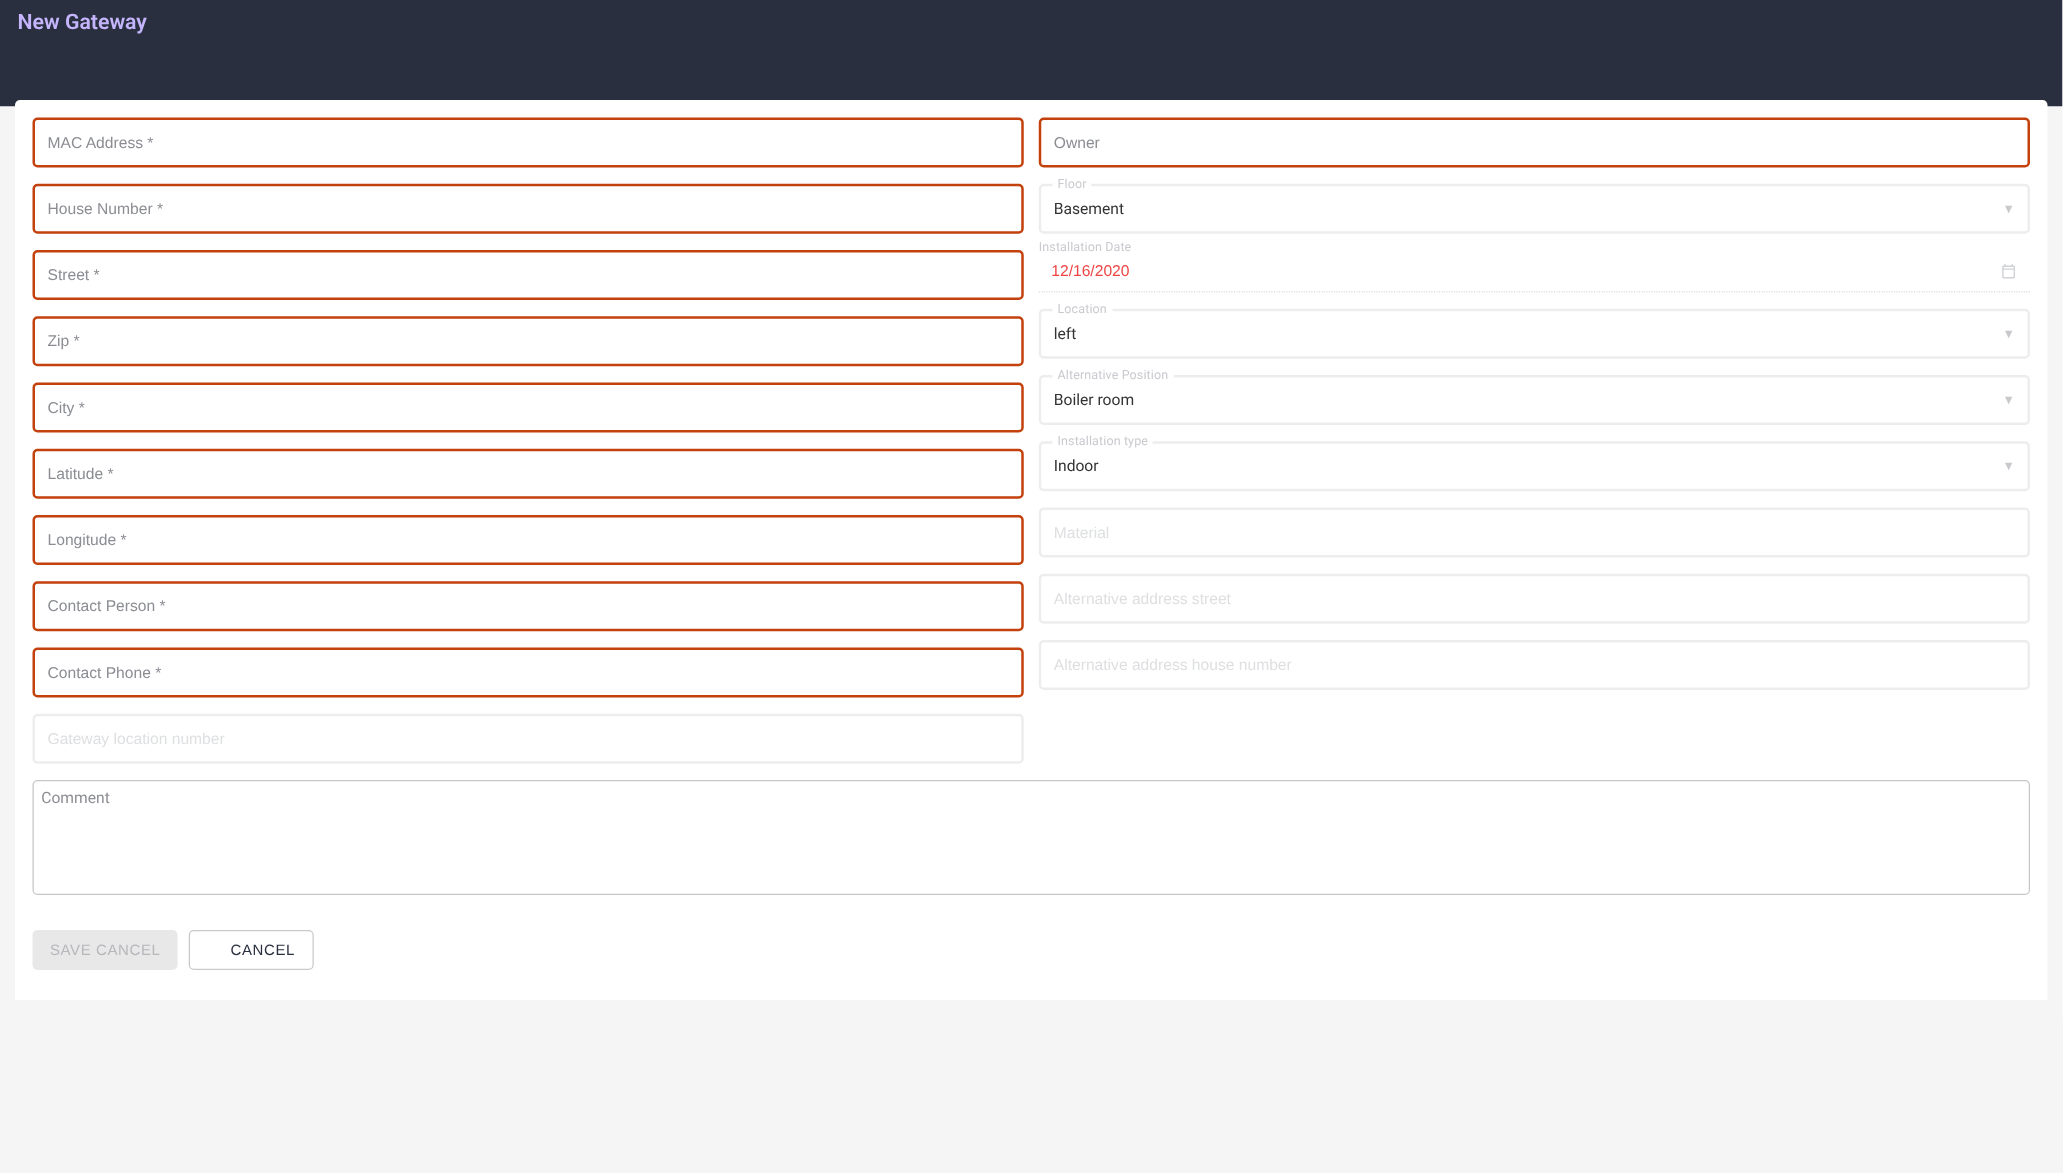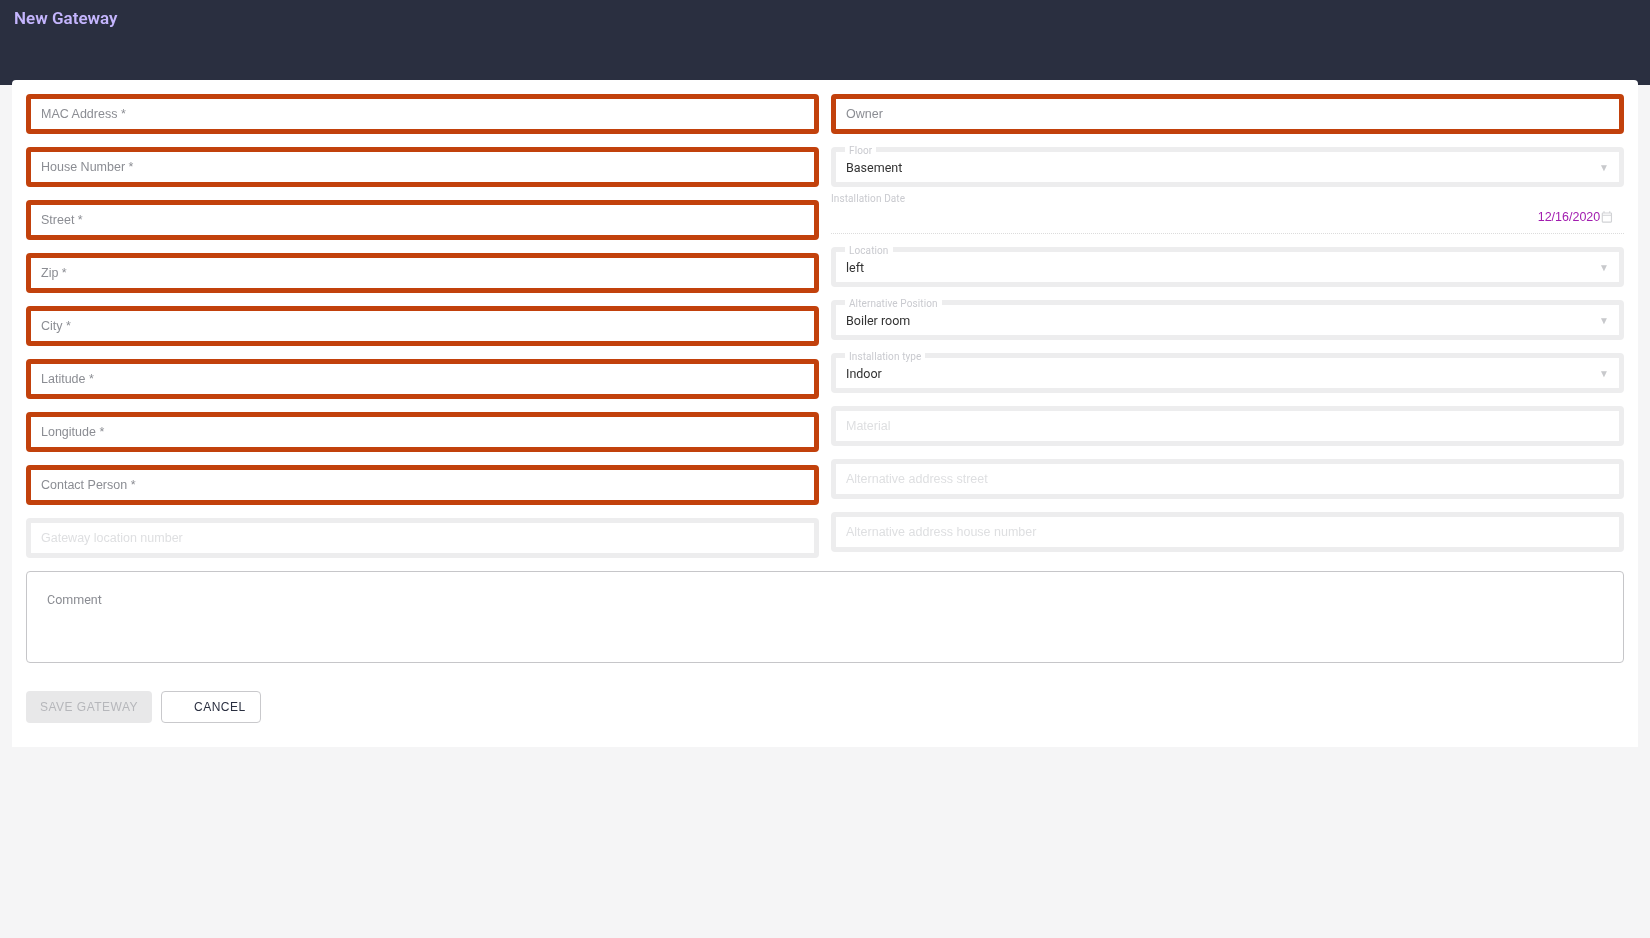--- a/index.html
+++ b/index.html
@@ -2,31 +2,31 @@
 <html><head>
   <meta charset="utf-8">
   <style>
     * { box-sizing: border-box; margin: 0; padding: 0; }
     body { font-family: -apple-system, BlinkMacSystemFont, "Segoe UI", Roboto, Helvetica, Arial, sans-serif; background: #f5f5f6; width: 1650px; }
     .header { background: #2a2f40; color: #c4b5fd; padding: 8px 14px 34px; min-height: 85px; }
     .header h1 { font-size: 17px; font-weight: 600; }
     .card { background: #fff; border-radius: 4px 4px 0 0; margin: 0 12px 12px; padding: 14px 14px 24px; position: relative; top: -5px; }
     .columns { display: flex; gap: 12px; }
     .col { flex: 1; display: flex; flex-direction: column; gap: 13px; }
-    .field { position: relative; border: 5px solid #c2410c; border-radius: 4px; height: 40px; display: flex; align-items: center; padding: 0 10px; }
+    .field { position: relative; border: 2px solid #c2410c; border-radius: 4px; height: 40px; display: flex; align-items: center; padding: 0 10px; }
     .field.light { border-color: #ededee; }
     .field input, .field .select-value { border: none; width: 100%; font-size: 12.5px; color: #333; background: transparent; outline: none; }
     .field input::placeholder { color: #8b8d93; }
     .field.borderless { border-left: none; border-right: none; border-top: none; border-radius: 0; border-bottom: 1px dotted #dcdcdc; }
     .floating-label { position: absolute; top: -7px; left: 9px; background: #fff; padding: 0 4px; font-size: 10px; color: #c9cacf; letter-spacing: .01em; text-align: center; }
     .select-value { color: #d6d7da; font-size: 13px; }
     .chevron { color: #c8c9cc; font-size: 10px; }
     .cal-icon { width: 14px; height: 14px; fill: #d1d2d5; }
     .full { margin-top: 13px; }
-    .textarea-wrap { border: 1px solid #c6c6c9; border-radius: 4px; height: 92px; padding: 20px; }
+    .textarea-wrap { border: 1px solid #c6c6c9; border-radius: 4px; height: 92px; padding: 6px; }
     .textarea-wrap textarea { width: 100%; height: 100%; border: none; resize: none; font-size: 12.5px; color: #333; outline: none; font-family: inherit; }
     .textarea-wrap textarea::placeholder { color: #8b8d93; }
     .actions { margin-top: 28px; display: flex; gap: 9px; }
     .btn { border-radius: 4px; padding: 8px 14px; font-size: 12px; font-weight: 500; letter-spacing: .04em; cursor: pointer; }
     .btn-primary { background: #e8e8e9; color: #b6b7bb; border: none; }
     .btn-secondary { background: #fff; color: #2a2f40; border: 1px solid #c9c9cc; padding-left: 32px; }
     .field.light input::placeholder { color: #dedfe1; }
     .borderless input { color: #d3d4d7; }
   </style>
 </head>
@@ -57,37 +57,40 @@
       </div>
       <div class="field">
         <input placeholder="Latitude *" style="">
       </div>
       <div class="field">
         <input placeholder="Longitude *" style="">
       </div>
       <div class="field">
         <input placeholder="Contact Person *" style="">
       </div>
+      <div class="field">
+        <input placeholder="Contact Phone *" style="">
+      </div>
       <div class="field light">
         <input placeholder="Gateway location number" style="">
       </div>
     </div>
 
     <div class="col">
       <div class="field">
         <input placeholder="Owner" style="">
       </div>
       <div class="field light">
         <span class="floating-label">Floor</span>
         <span class="select-value">Basement</span>
         <span class="chevron">▼</span>
       </div>
       <div class="field borderless" style="height:34px;">
         <span class="floating-label" style="left:0;padding-left:0;">Installation Date</span>
-        <input style="color: #a21caf; text-align: right;" value="12/16/2020">
+        <input style="color: #ef4444;" value="12/16/2020">
         <svg class="cal-icon" viewBox="0 0 24 24">
             <path d="M19 4h-1V2h-2v2H8V2H6v2H5a2 2 0 0 0-2 2v14a2 2 0 0 0 2 2h14a2 2 0 0 0 2-2V6a2 2 0 0 0-2-2zm0 16H5V10h14v10zm0-12H5V6h14v2z"></path>
           </svg>
       </div>
       <div class="field light">
         <span class="floating-label">Location</span>
         <span class="select-value">left</span>
         <span class="chevron">▼</span>
       </div>
       <div class="field light">
@@ -113,16 +116,16 @@
 
   </div>
 
   <div class="full">
     <div class="textarea-wrap">
       <textarea placeholder="Comment" style=""></textarea>
     </div>
   </div>
 
   <div class="actions">
-    <button class="btn btn-primary">SAVE GATEWAY</button>
+    <button class="btn btn-primary">SAVE CANCEL</button>
     <button class="btn btn-secondary">CANCEL</button>
   </div>
 </div>
 
 </body></html>

